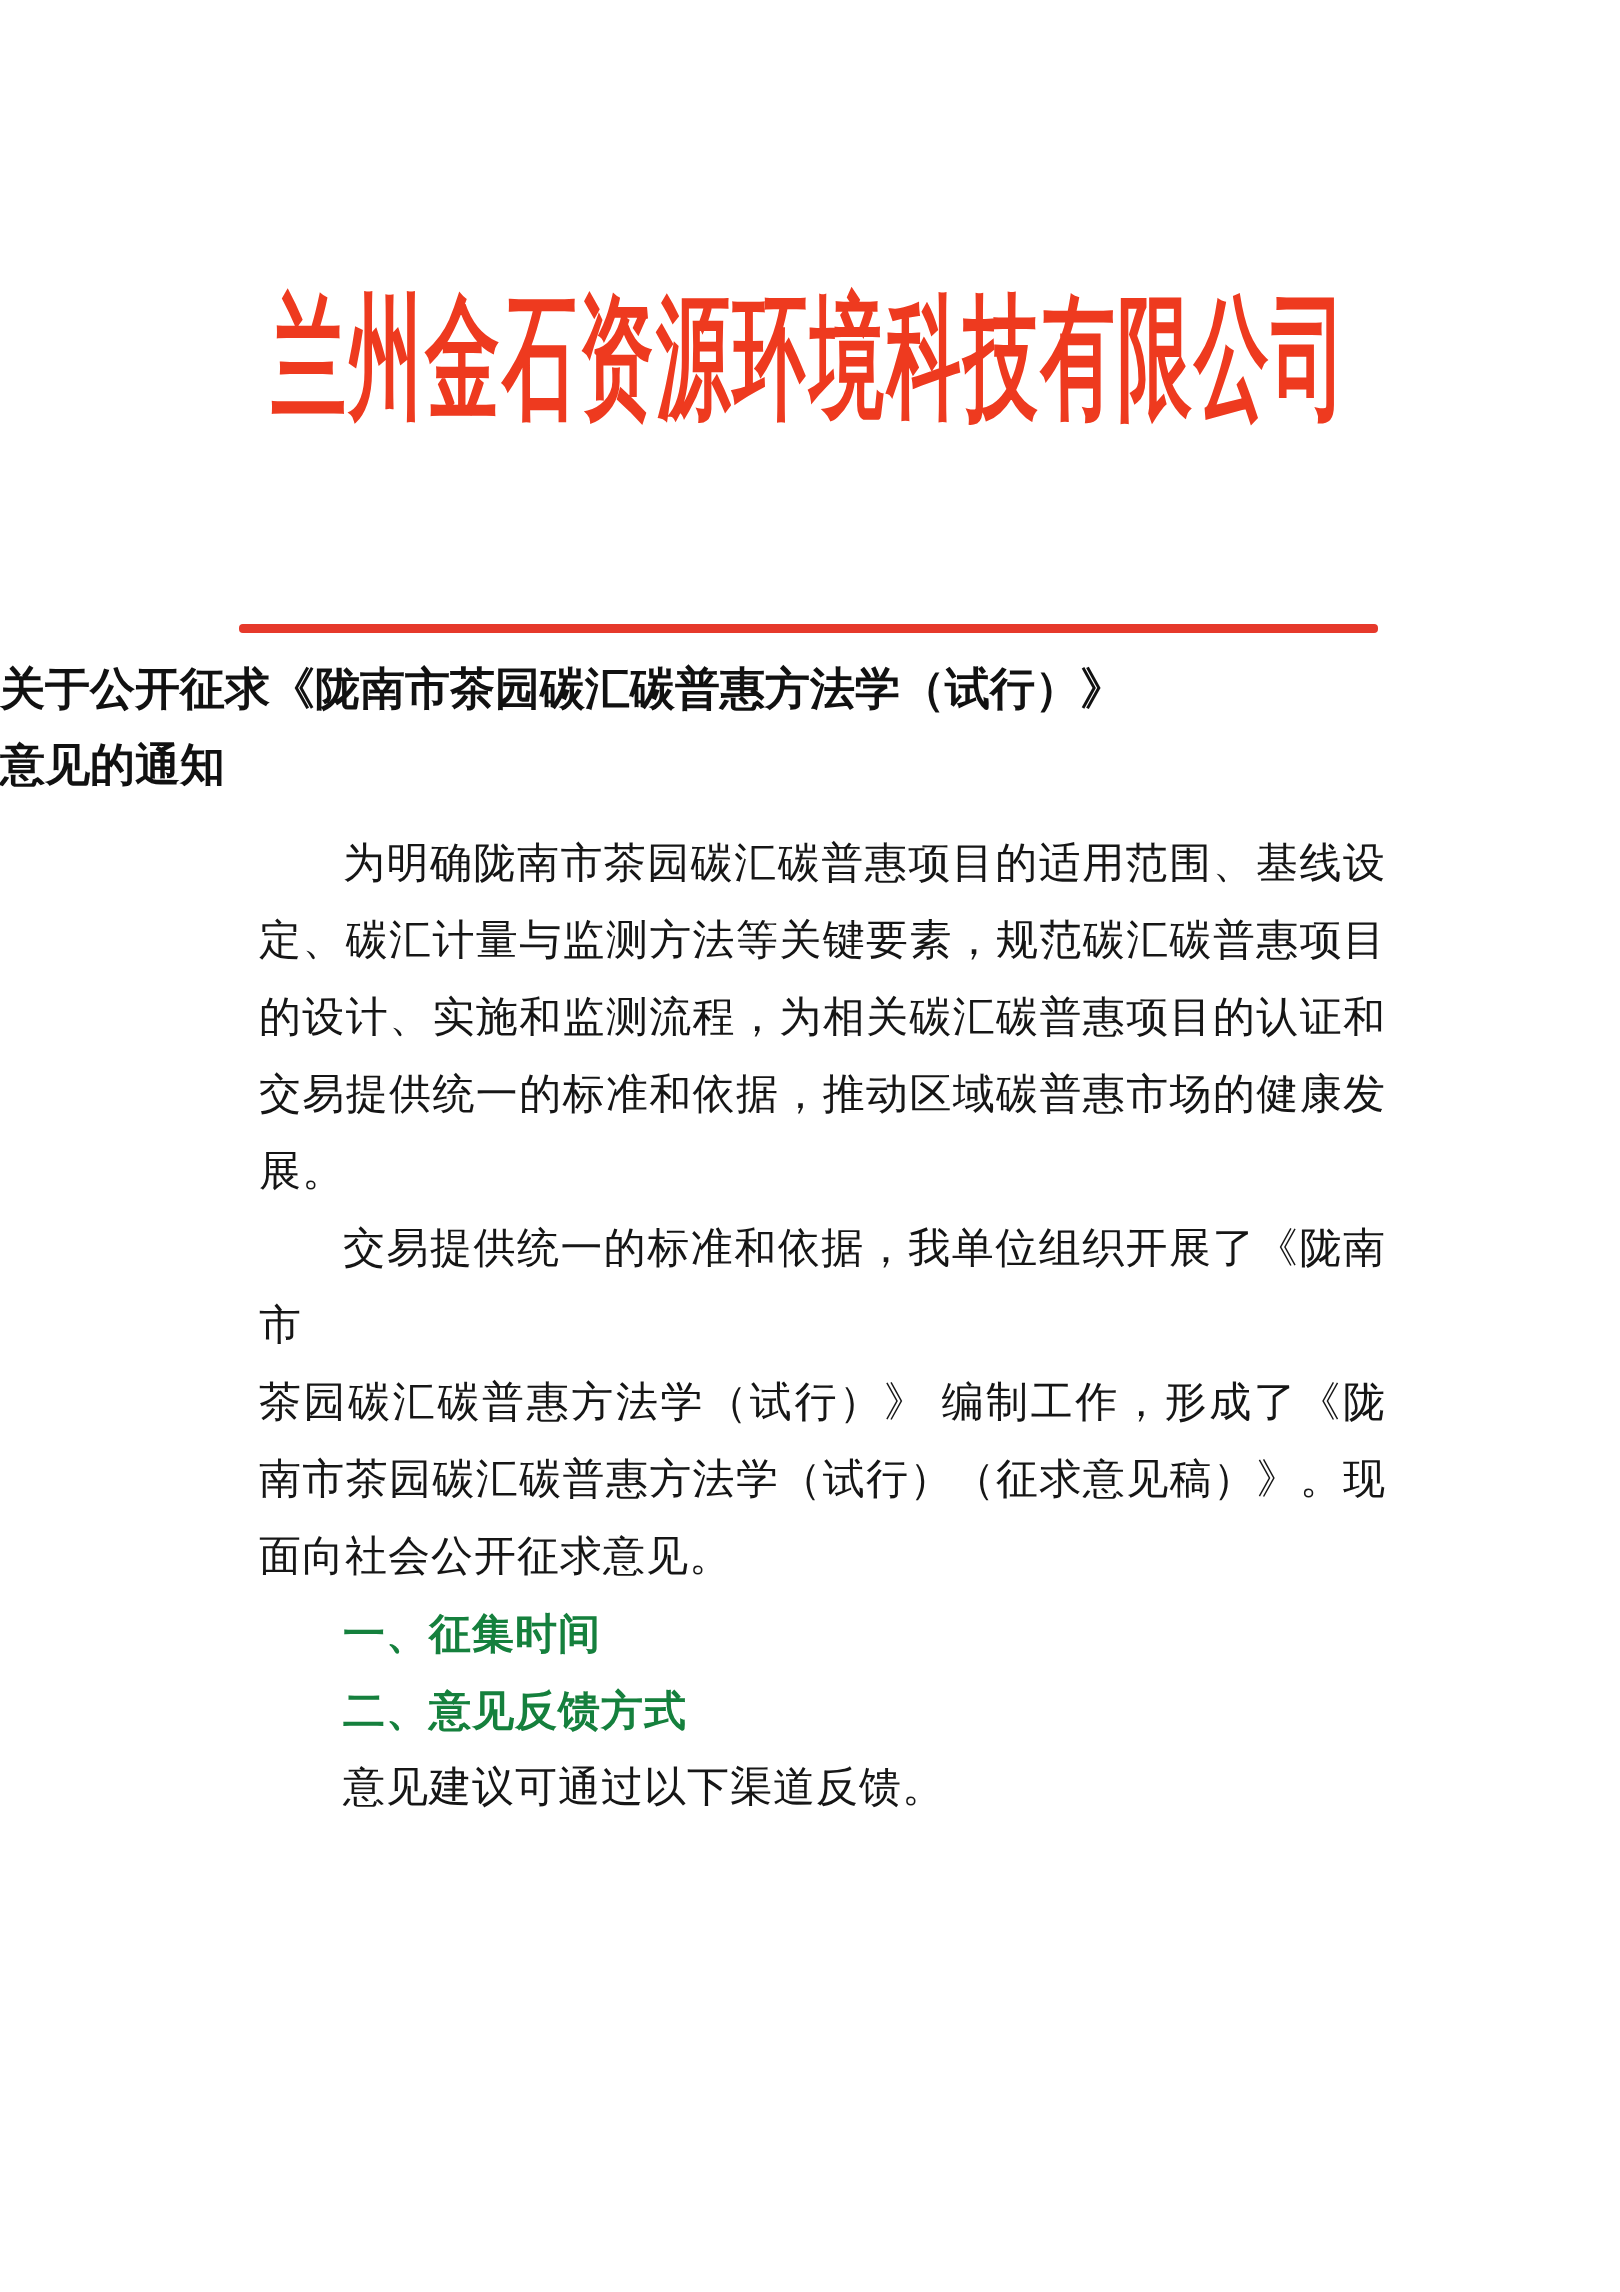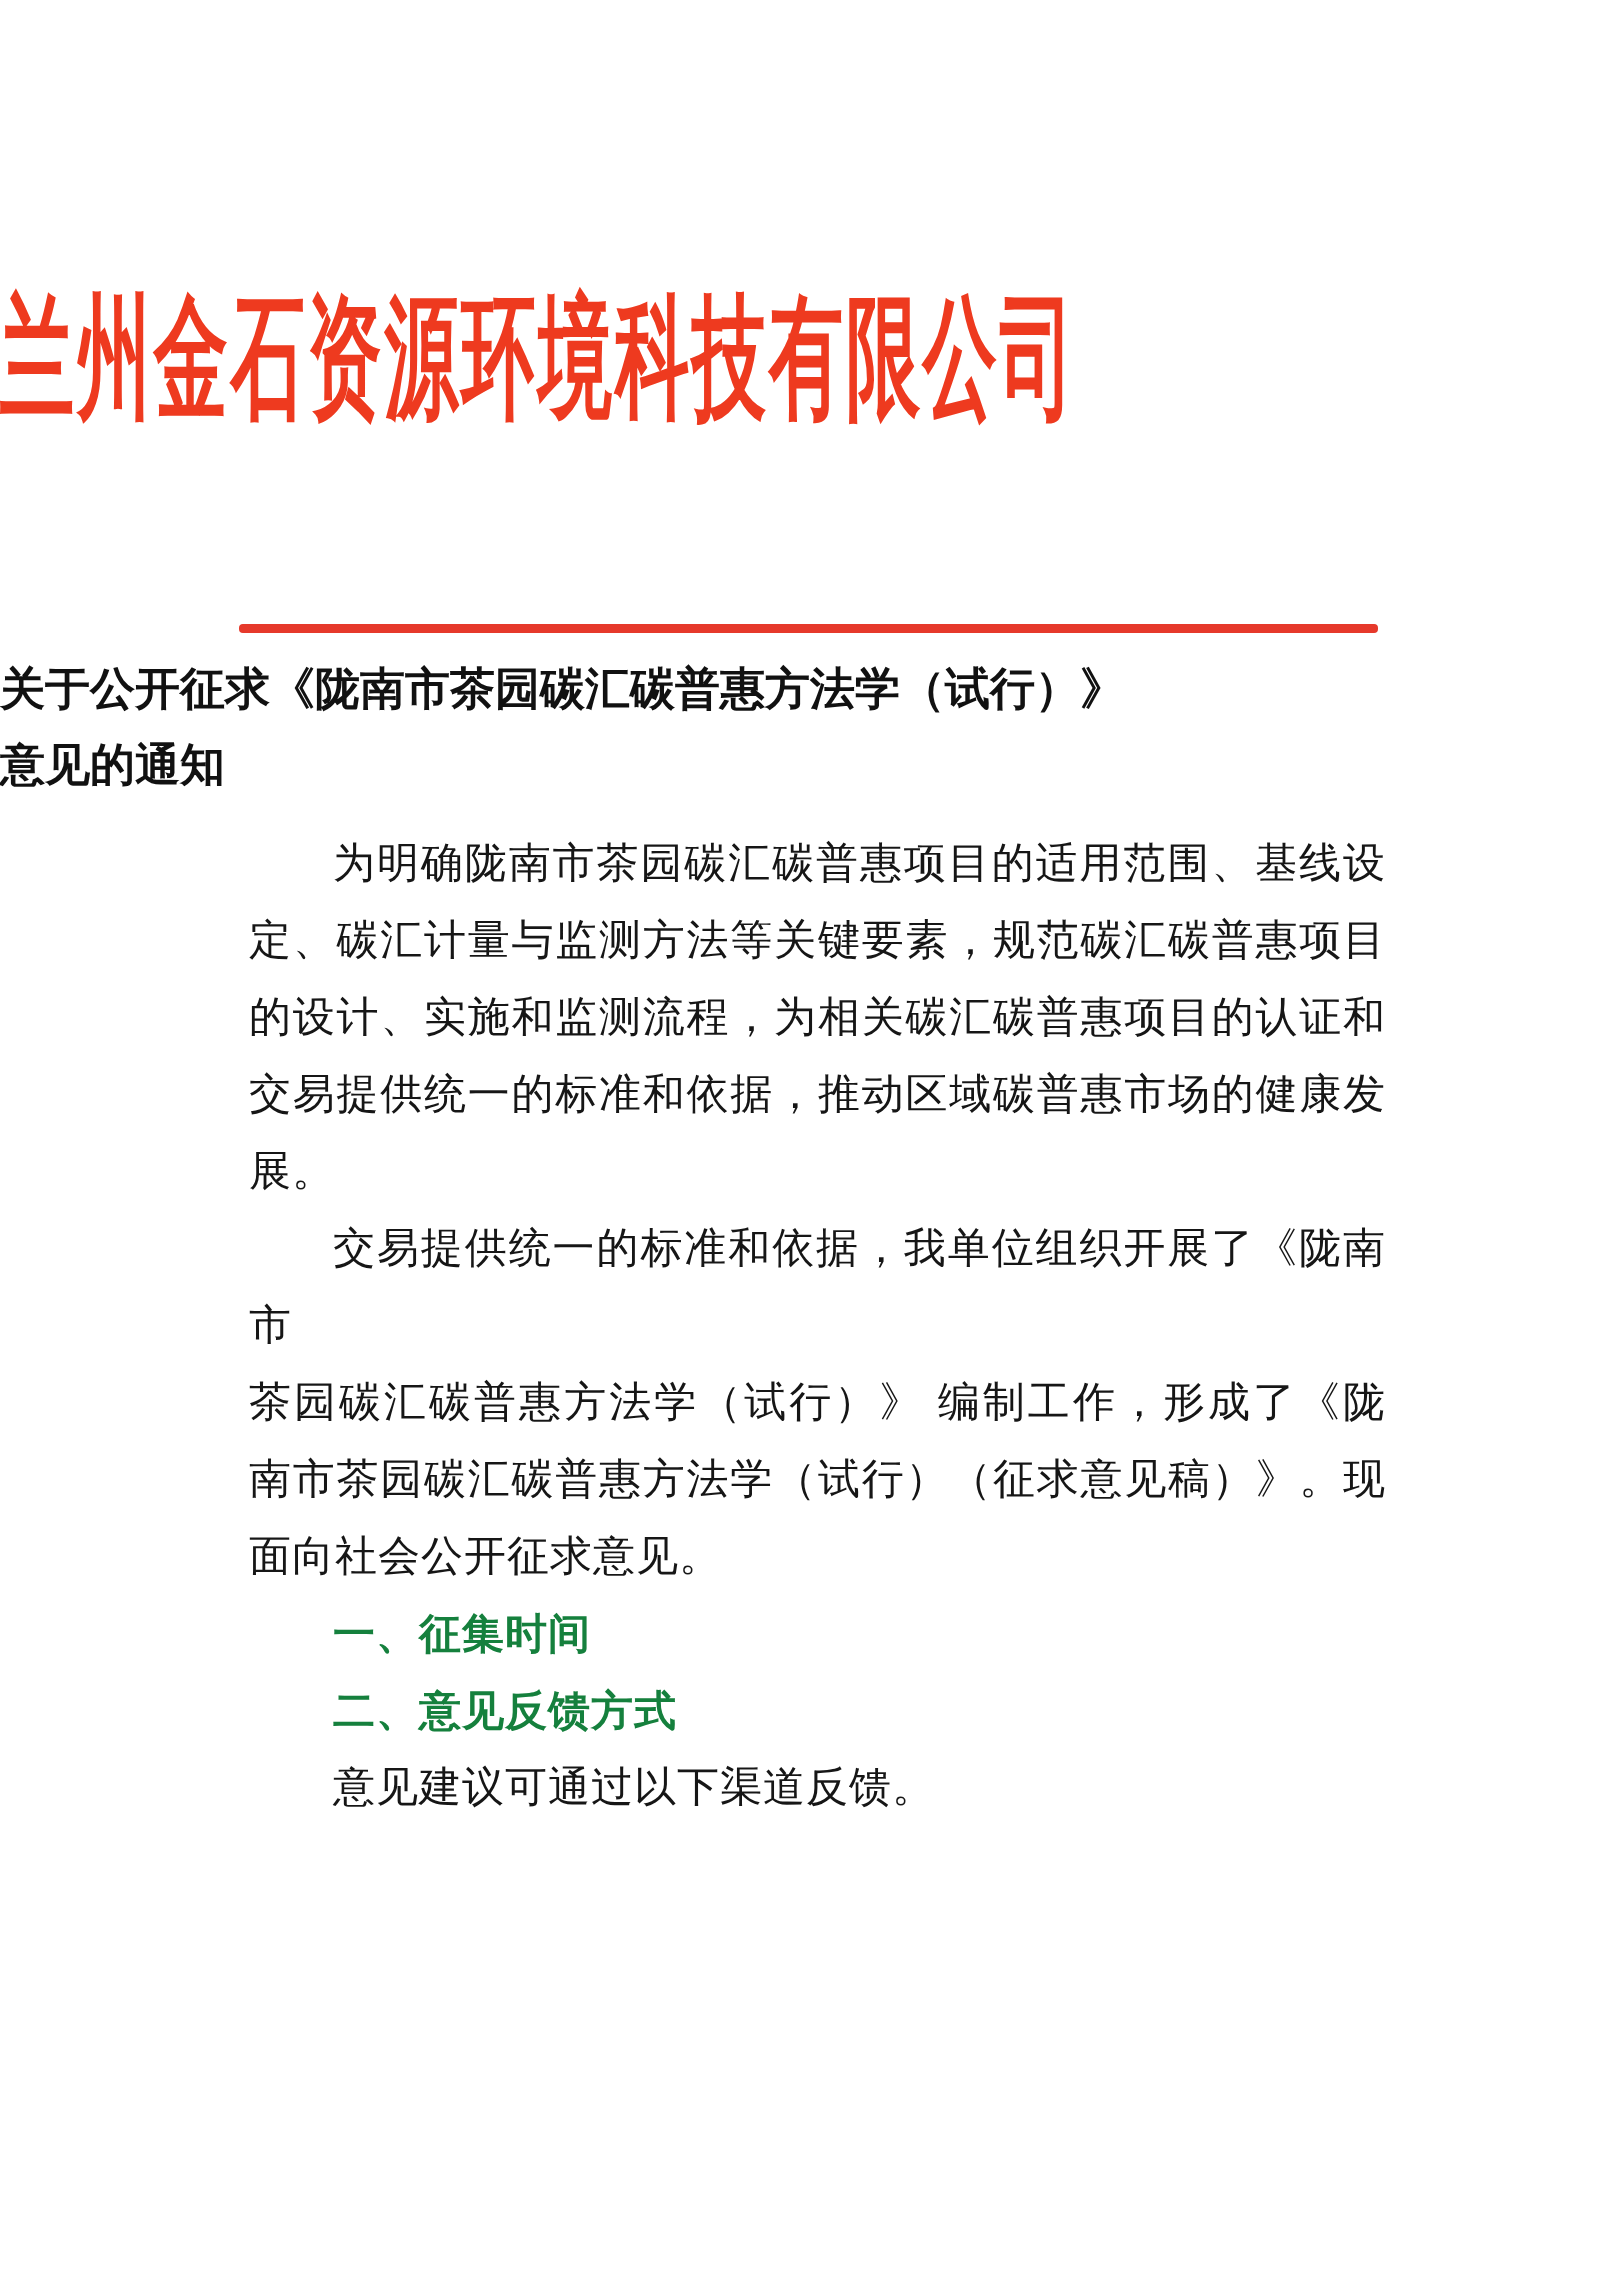--- a/index.html
+++ b/index.html
@@ -23,20 +23,21 @@
 
   
   .letterhead {
     position: absolute;
     top: 289px;
     left: 0;
     right: 0;
     height: 142px;
     display: flex;
     align-items: center;
+    justify-content: center;
   }
   .letterhead .company {
     font-size: 74px;
     font-weight: bold;
     letter-spacing: 2.9px;
     color: #ee3a1f;
     transform: scaleY(1.82);
     transform-origin: center;
     white-space: nowrap;
     font-family: "Liberation Serif", "DejaVu Serif", serif;
@@ -75,20 +76,21 @@
     left: 249px;
     width: 1137px;
     font-size: 42px;
     line-height: 77px;
     letter-spacing: 1px;
     color: #161616;
     font-family: "Liberation Serif", "DejaVu Serif", serif;
   }
   .line {
     white-space: nowrap;
+    margin-left: 10px;
   }
   .jl {
     
     white-space: normal;
     text-align: justify;
     text-align-last: justify;
   }
   .indent {
     text-indent: 84px;
   }

